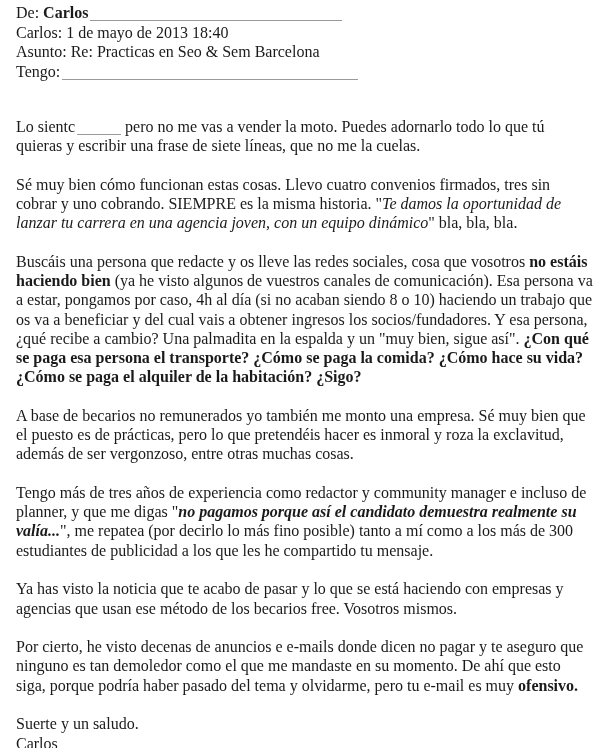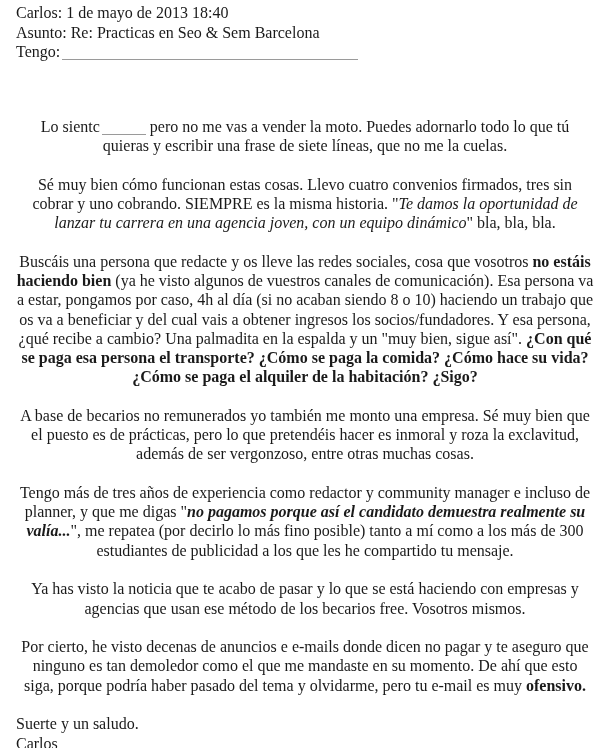--- a/index.html
+++ b/index.html
@@ -43,32 +43,34 @@
     }
     .body {
       position: absolute;
       left: 0;
       top: 117px;
       width: 578px;
       line-height: 19.2px;
     }
     .para {
       margin: 0 0 19.5px 0;
-      text-align: center;
     }
     b { font-weight: bold; }
     i { font-style: italic; }
     .bi { font-weight: bold; font-style: italic; }
   </style>
 </head>
 <body>
 
 <div class="page">
 
   <div class="header">
+    <div class="hline">
+      <span>De: </span><b>Carlos</b><span class="redact" style="width:252px;"></span>
+    </div>
     <div class="hline">
       <span>Carlos: </span><span>1 de mayo de 2013 18:40</span>
     </div>
     <div class="hline">
       <span>Asunto: </span><span>Re: Practicas en Seo &amp; Sem Barcelona</span>
     </div>
     <div class="hline">
       <span>Tengo:</span><span class="redact" style="width:296px;"></span>
     </div>
   </div>

